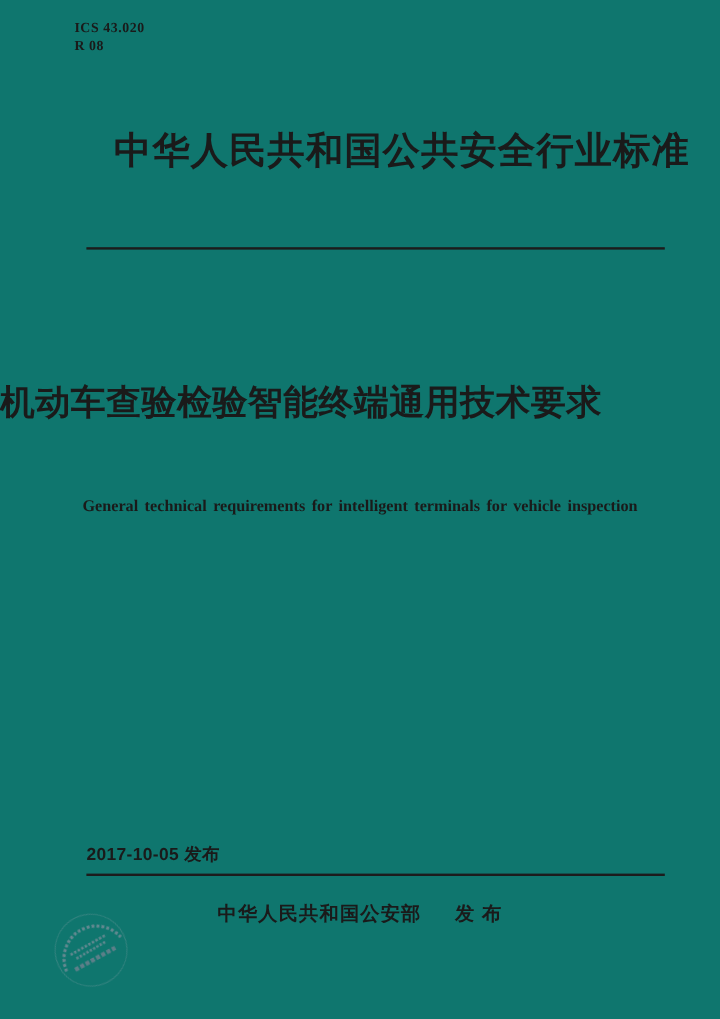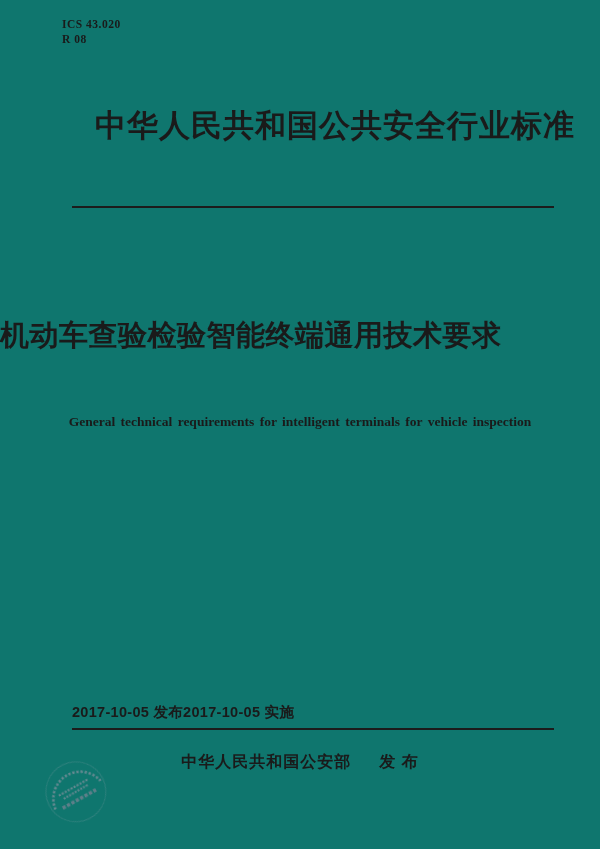--- a/index.html
+++ b/index.html
@@ -107,21 +107,20 @@
 
 
   <div class="rule rule-top"></div>
 
   <div class="doc-title">机动车查验检验智能终端通用技术要求</div>
 
   <div class="doc-title-en">General technical requirements for intelligent terminals for vehicle inspection</div>
 
   <div class="date-row">
     <span>2017-10-05 发布</span>
-    <span>2017-10-05 实施</span>
   </div>
 
   <div class="rule rule-bottom"></div>
 
   <div class="publisher-line">
     <span>中华人民共和国公安部</span><span class="gap"></span><span>发 布</span>
   </div>
 
   <div class="watermark">
     <svg width="70" height="70" viewBox="0 0 70 70">

